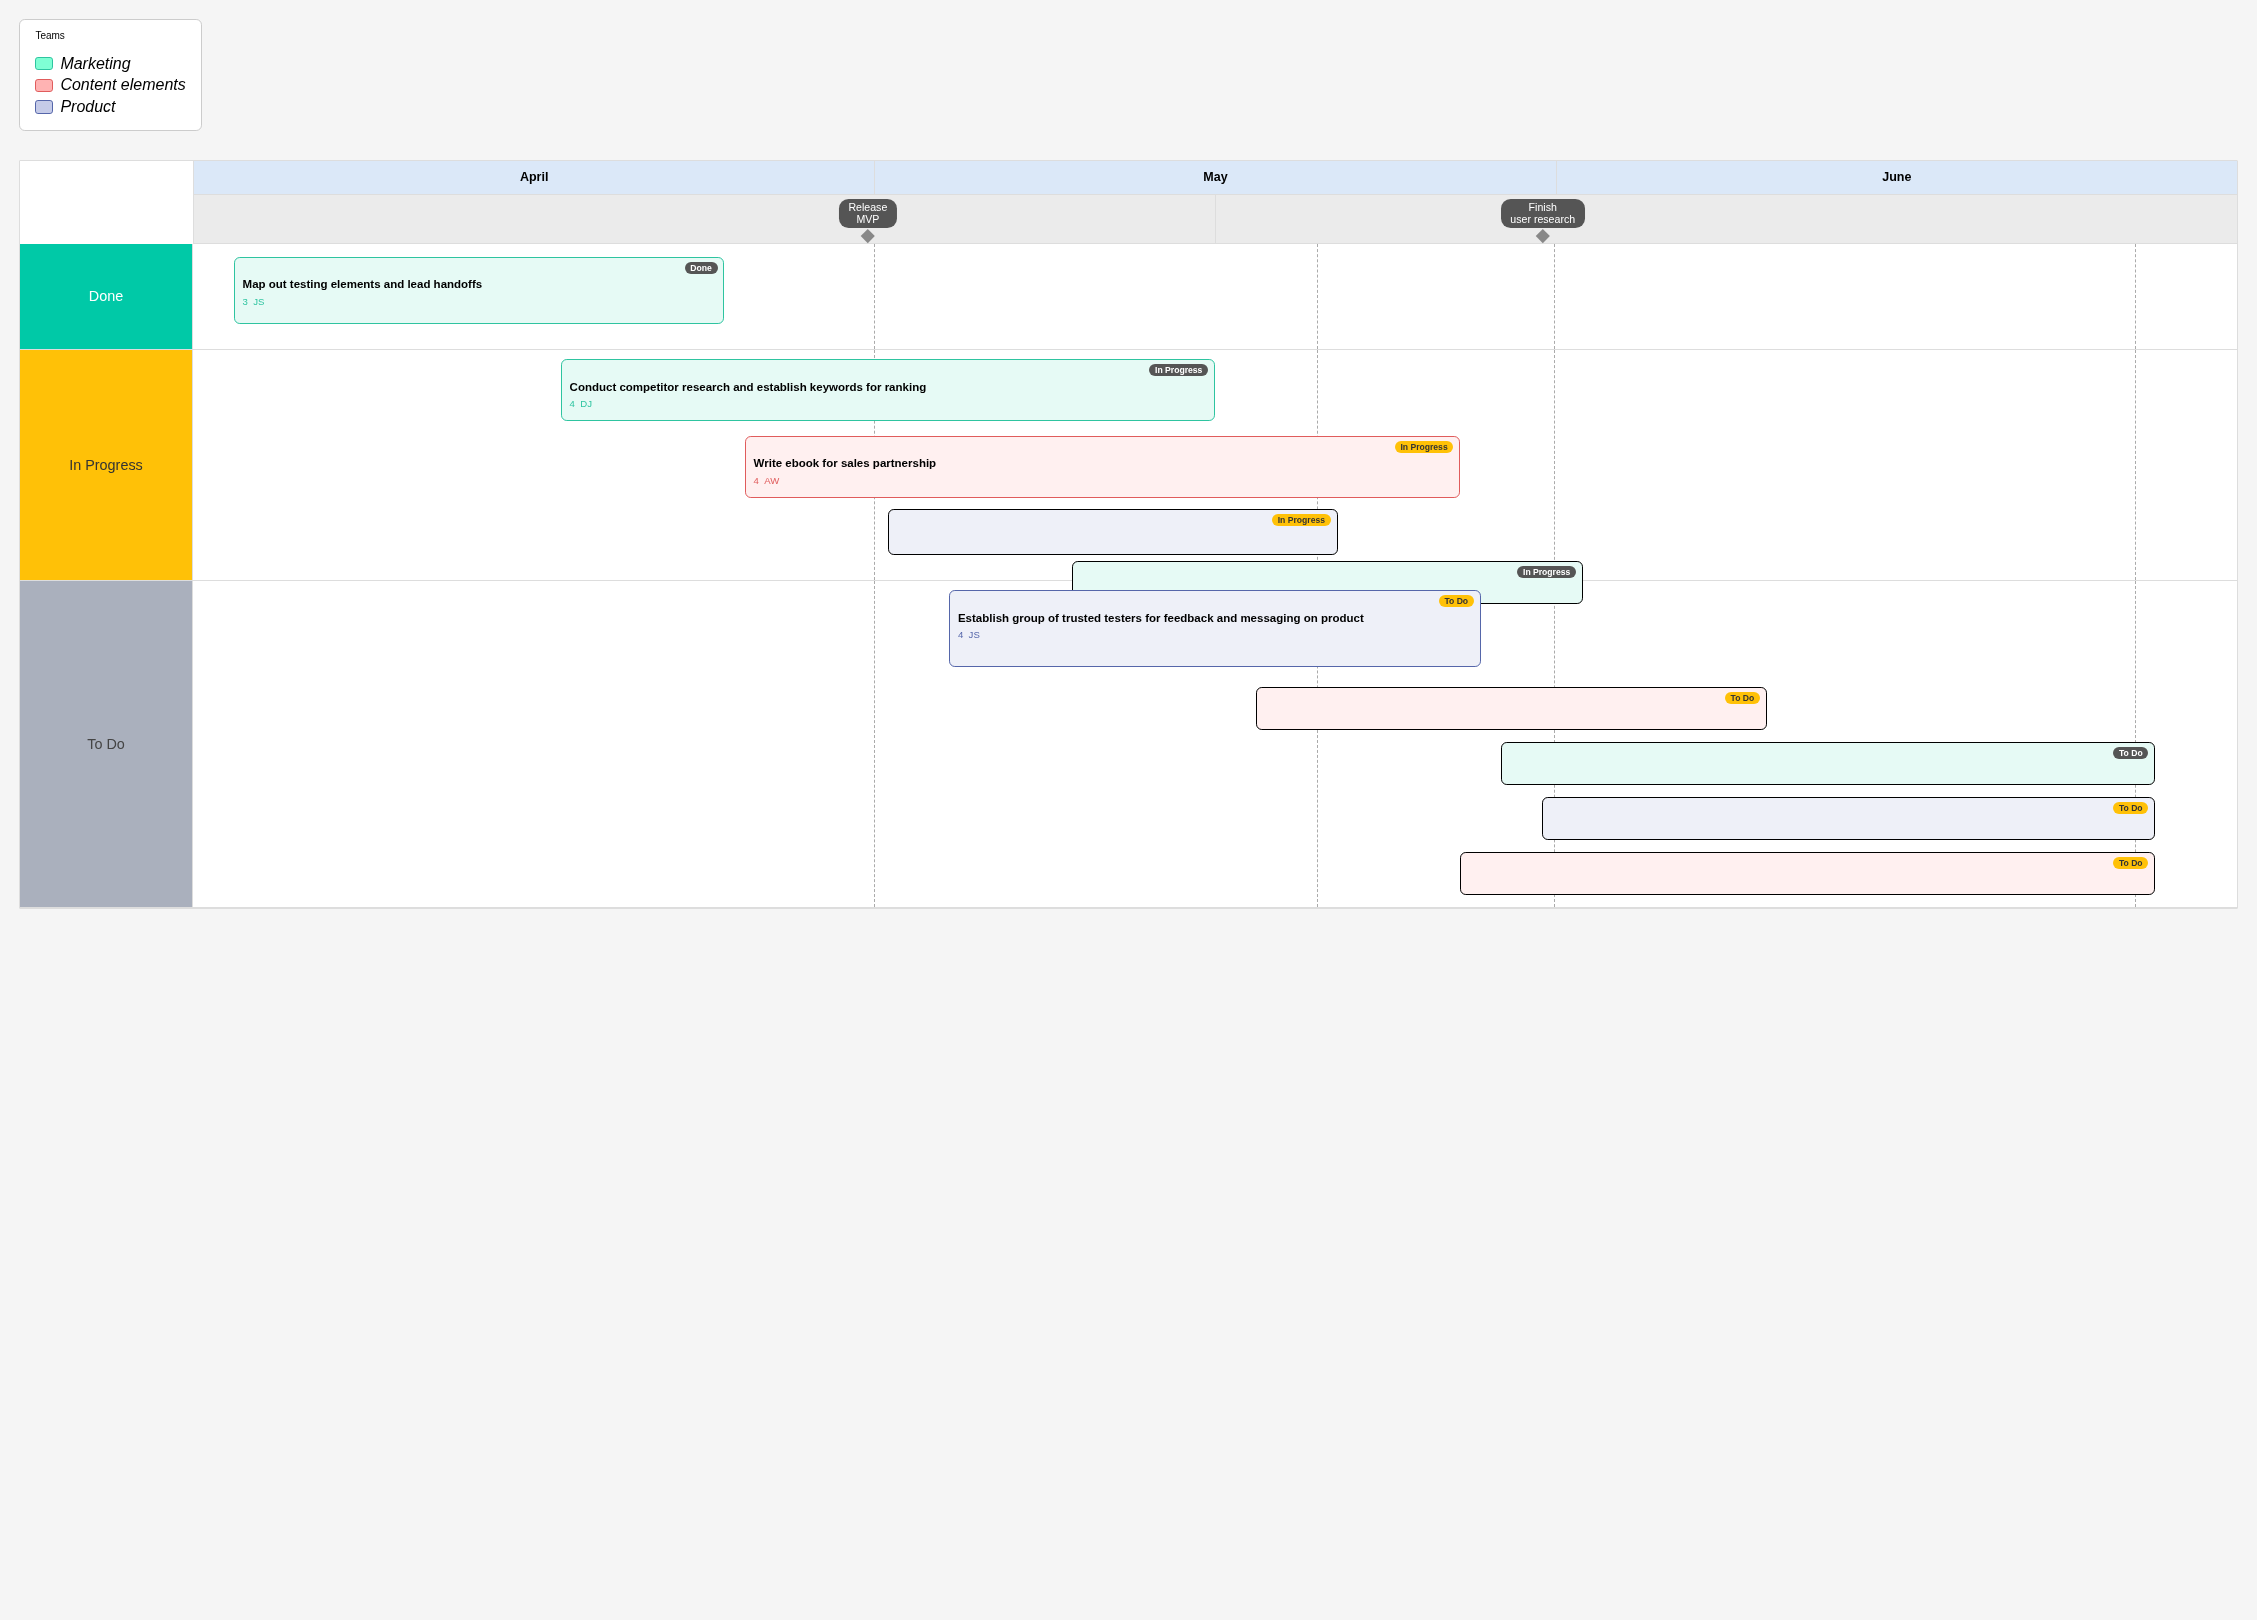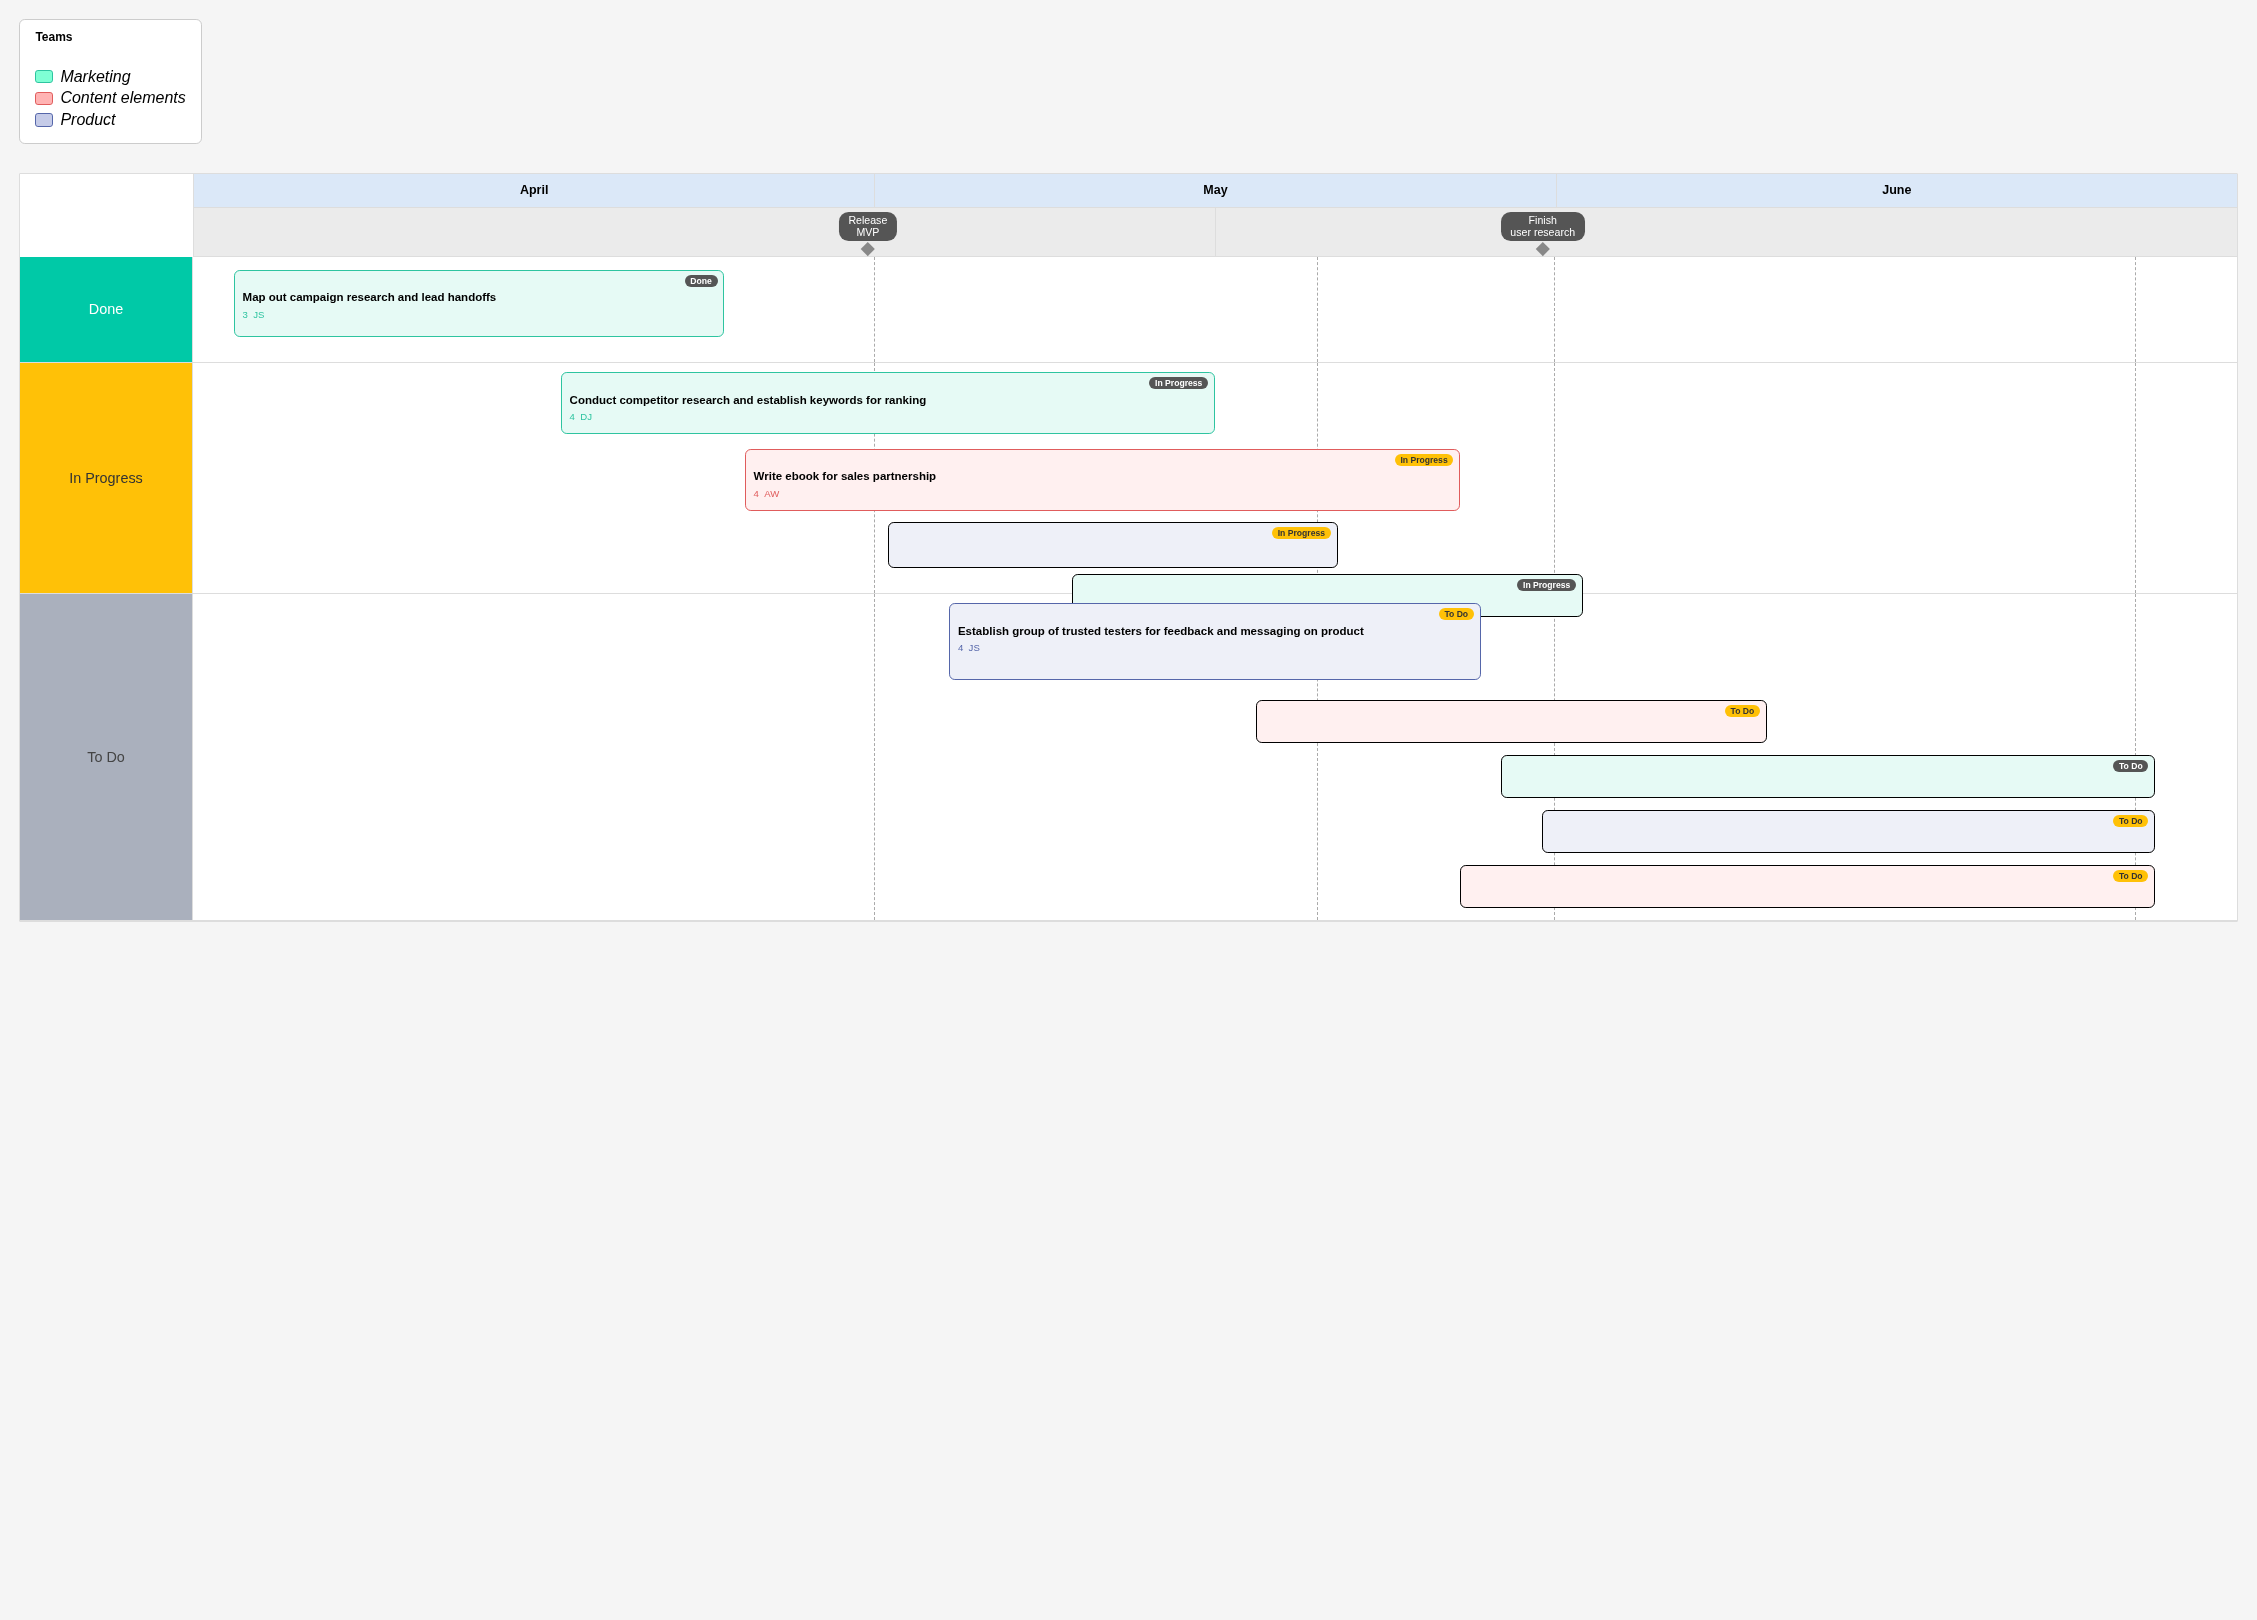--- a/index.html
+++ b/index.html
@@ -9,21 +9,21 @@
 
     
     .legend {
       border: 1px solid #ccc;
       border-radius: 5.8px;
       padding: 9.6px 15.4px;
       display: inline-block;
       background: white;
       margin-bottom: 29px;
     }
-    .legend-title { font-weight: bold; margin-bottom: 24px; font-size: 12px; }
+    .legend-title { font-weight: normal; margin-bottom: 14px; font-size: 10px; }
     .legend-item { display: flex; align-items: center; gap: 7.7px; margin-bottom: 3.8px; font-size: 16px; font-style: italic; }
     .legend-color { width: 17.3px; height: 13.4px; border-radius: 2.9px; border: 1.9px solid; }
     .legend-marketing { background: #7fffd4; border-color: #2ec4a0; }
     .legend-content { background: #ffb3b3; border-color: #e05c5c; }
     .legend-product { background: #c5cbe8; border-color: #5566aa; }
 
     
     .gantt-wrapper { background: white; border-radius: 1px; overflow: hidden; border: 1px solid #ddd; }
 
     
@@ -224,21 +224,21 @@
         </div>
         <div class="row-content" style="position:relative;">
 
           <div class="dashed-line" style="left:33.3%;"></div>
           <div class="dashed-line" style="left:55%;"></div>
           <div class="dashed-line" style="left:66.6%;"></div>
           <div class="dashed-line" style="left:95%;"></div>
 
           <div class="task-card task-marketing" style="left:2%; width:24%; top:13.4px; min-height:67px;">
             <span class="status-badge status-done">Done</span>
-            <div class="task-title">Map out campaign research and lead handoffs</div>
+            <div class="task-title">Map out testing elements and lead handoffs</div>
             <div class="task-meta">3&nbsp;&nbsp;JS</div>
           </div>
         </div>
       </div>
 
       <div class="gantt-row" style="min-height:231px;">
         <div class="row-label in-progress">
           <span>In Progress</span>
         </div>
         <div class="row-content" style="position:relative;">

